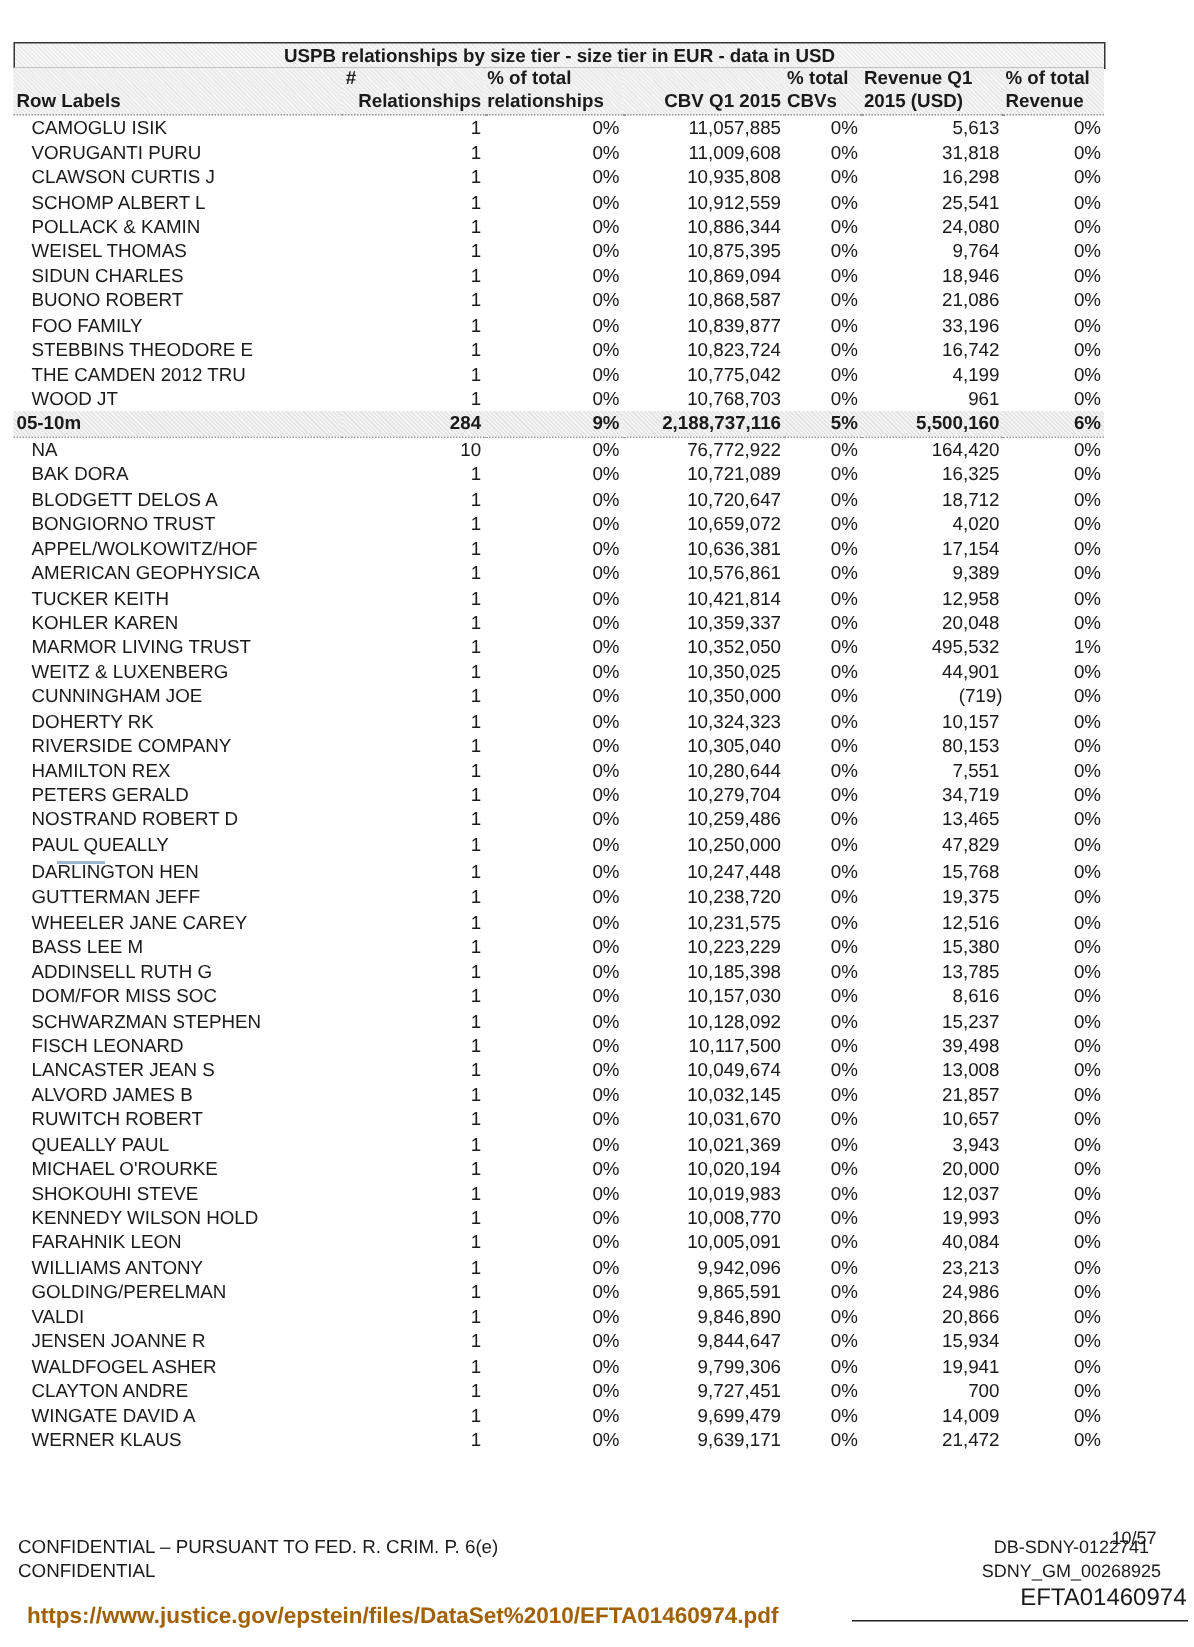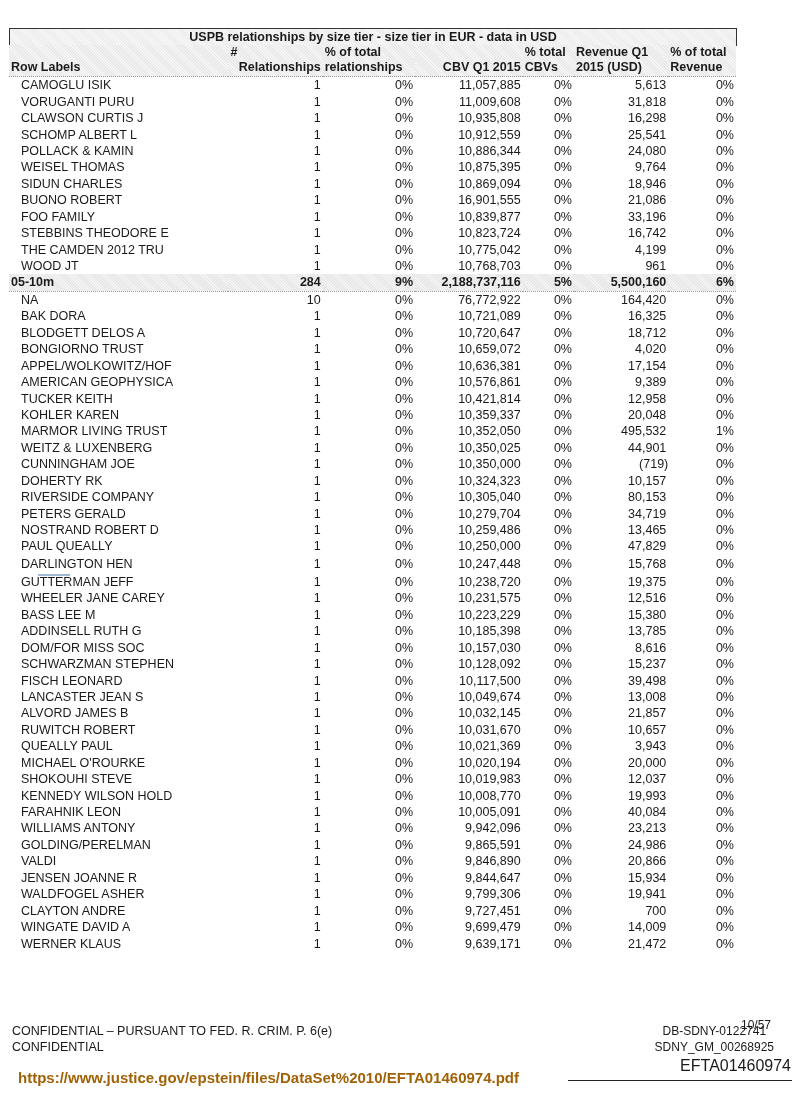--- a/index.html
+++ b/index.html
@@ -162,21 +162,21 @@
         <td class="num">0%</td>
         <td class="num">10,869,094</td>
         <td class="num">0%</td>
         <td class="num">18,946</td>
         <td class="num">0%</td>
       </tr>
       <tr>
         <td class="name">BUONO ROBERT</td>
         <td class="num">1</td>
         <td class="num">0%</td>
-        <td class="num">16,901,555</td>
+        <td class="num">10,868,587</td>
         <td class="num">0%</td>
         <td class="num">21,086</td>
         <td class="num">0%</td>
       </tr>
       <tr>
         <td class="name">FOO FAMILY</td>
         <td class="num">1</td>
         <td class="num">0%</td>
         <td class="num">10,839,877</td>
         <td class="num">0%</td>
@@ -327,20 +327,29 @@
         <td class="num">10,157</td>
         <td class="num">0%</td>
       </tr>
       <tr>
         <td class="name">RIVERSIDE COMPANY</td>
         <td class="num">1</td>
         <td class="num">0%</td>
         <td class="num">10,305,040</td>
         <td class="num">0%</td>
         <td class="num">80,153</td>
+        <td class="num">0%</td>
+      </tr>
+      <tr>
+        <td class="name">HAMILTON REX</td>
+        <td class="num">1</td>
+        <td class="num">0%</td>
+        <td class="num">10,280,644</td>
+        <td class="num">0%</td>
+        <td class="num">7,551</td>
         <td class="num">0%</td>
       </tr>
       <tr>
         <td class="name">PETERS GERALD</td>
         <td class="num">1</td>
         <td class="num">0%</td>
         <td class="num">10,279,704</td>
         <td class="num">0%</td>
         <td class="num">34,719</td>
         <td class="num">0%</td>

